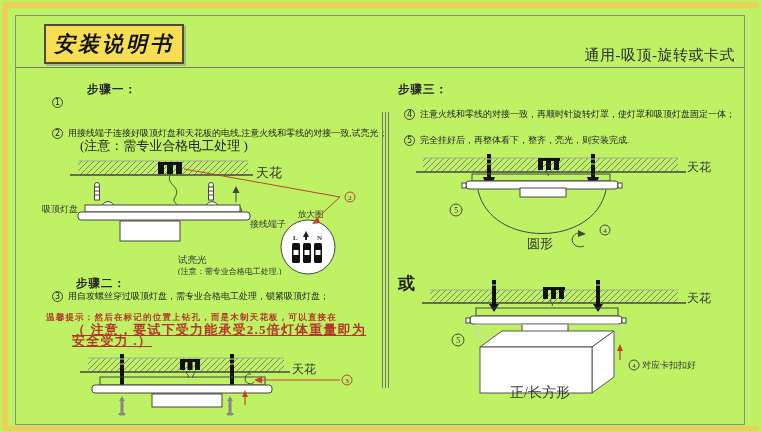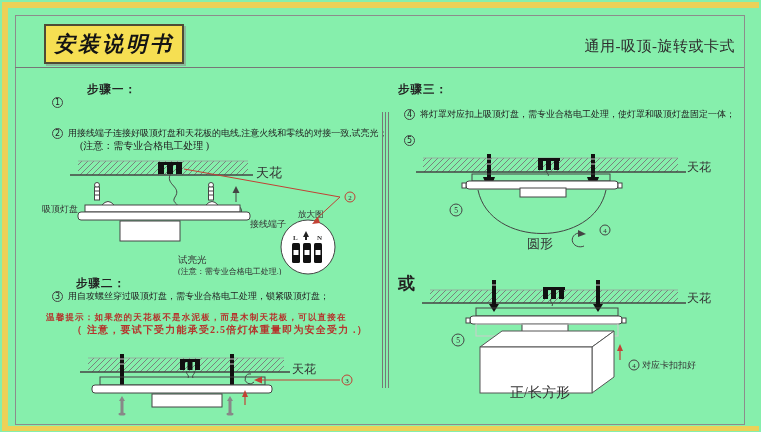--- a/index.html
+++ b/index.html
@@ -1,36 +1,36 @@
 <!DOCTYPE html>
 <html><head>
 <meta charset="utf-8">
 <style>
   html,body{margin:0;padding:0;background:#fff;}
-  .page{position:relative;width:761px;height:432px;background:#86efac;overflow:hidden;
+  .page{position:relative;width:761px;height:432px;background:#bef264;overflow:hidden;
         font-family:"Liberation Serif","DejaVu Serif",serif;color:#222;}
   .strip{position:absolute;background:#ecd158;}
   .strip.left{left:2px;top:2px;width:6px;height:428px;}
   .strip.top{left:2px;top:2px;width:757px;height:6px;}
   .strip.bottom{left:2px;top:426px;width:757px;height:5px;}
   .inner{position:absolute;left:15px;top:15px;width:728px;height:408px;border:1px solid #8c8c8c;}
   .hrule{position:absolute;left:15px;top:67px;width:729px;height:0;border-top:1px solid #777;}
   .titlebox{position:absolute;left:44px;top:24px;width:136px;height:36px;background:#f6df52;
             border:2px solid #4f4b35;box-shadow:2px 2px 0 rgba(140,140,140,.55);
             display:flex;align-items:center;justify-content:center;
             font-size:21px;font-weight:bold;font-style:italic;letter-spacing:3px;color:#141414;}
-  .model{position:absolute;left:430px;top:37px;width:305px;text-align:right;font-size:15px;color:#2e2e2e;letter-spacing:.5px;}
+  .model{position:absolute;left:430px;top:46px;width:305px;text-align:right;font-size:15px;color:#2e2e2e;letter-spacing:.5px;}
   .heading{position:absolute;font-size:11.5px;font-weight:bold;letter-spacing:1px;color:#222;}
   .para{position:absolute;font-size:9px;line-height:12.5px;color:#222;padding-left:16px;}
   .cnum{position:absolute;left:0;top:1px;width:11px;height:11px;border:1px solid #444;border-radius:50%;
         font-size:8px;line-height:10px;text-align:center;box-sizing:border-box;font-family:"DejaVu Sans",sans-serif;}
-  .note{font-size:10px;color:#222;margin-left:12px;letter-spacing:0;}
+  .note{font-size:13px;color:#222;margin-left:12px;letter-spacing:0;}
   .tip{position:absolute;color:#b5342c;font-weight:bold;font-size:8.5px;letter-spacing:1.2px;line-height:11.5px;}
   .tip .l2{padding-left:40px;}
-  .tip .l3{padding-left:26px;font-size:10px;}
+  .tip .l3{padding-left:26px;font-size:13px;text-decoration:underline;}
   .divider{position:absolute;left:382px;top:112px;width:7px;height:276px;
            background:linear-gradient(to right,#777 0 1px,transparent 1px 3px,#777 3px 4px,transparent 4px 6px,#777 6px 7px);}
   .or{position:absolute;left:398px;top:272px;font-size:17px;font-weight:bold;color:#222;z-index:3;}
   .d{position:absolute;}
   .d1{left:40px;top:155px;}
   .d2{left:40px;top:352px;}
   .d3{left:398px;top:150px;}
   .d4{left:398px;top:266px;}
   svg text{font-family:"Liberation Serif","DejaVu Serif",serif;fill:#333;}
 </style>
@@ -136,21 +136,21 @@
   </svg>
 
   <div class="heading" style="left:44px;top:276px;margin-left:32px;">步骤二：</div>
 
   <div class="para" style="left:52px;top:290px;width:326px;">
     <span class="cnum">3</span>
     <span>用自攻螺丝穿过吸顶灯盘，需专业合格电工处理，锁紧吸顶灯盘；</span>
   </div>
 
   <div class="tip" style="left:46px;top:312px;width:330px;">
-    <div class="l1">温馨提示：如果您的天花板不是水泥板，而是木制天花板，可以直接在</div>
+    <div class="l1">温馨提示：然后在标记的位置上钻孔，而是木制天花板，可以直接在</div>
     <div class="l3">（ 注意，要试下受力能承受2.5倍灯体重量即为安全受力 .）</div>
   </div>
 
   <svg class="d d2" width="340" height="78" viewBox="0 0 340 78">
     <defs>
       <pattern id="h2" width="6" height="6" patternUnits="userSpaceOnUse">
         <path d="M-1,7 L7,-1" stroke="#777" stroke-width="0.9"></path>
       </pattern>
     </defs>
     <g>
@@ -208,25 +208,26 @@
       <text x="307" y="31" font-size="7" text-anchor="middle" fill="#c24034">3</text>
     </g>
   </svg>
 
   <div class="divider"></div>
 
   <div class="heading" style="left:398px;top:82px;">步骤三：</div>
 
   <div class="para" style="left:404px;top:108px;width:330px;">
     <span class="cnum">4</span>
-    <span>将灯罩对应扣上吸顶灯盘，需专业合格电工处理，使灯罩和吸顶灯盘固定一体；</span>
+    <span>注意火线和零线的对接一致，再顺时针旋转灯罩，使灯罩和吸顶灯盘固定一体；</span>
   </div>
 
   <div class="para" style="left:404px;top:134px;width:330px;">
     <span class="cnum">5</span>
+    <span>完全挂好后，再整体看下，整齐，亮光，则安装完成.</span>
   </div>
 
   <svg class="d d3" width="330" height="128" viewBox="0 0 330 128">
     <defs>
       <pattern id="h3" width="6" height="6" patternUnits="userSpaceOnUse">
         <path d="M-1,7 L7,-1" stroke="#777" stroke-width="0.9"></path>
       </pattern>
     </defs>
     <g>
       <rect x="25" y="8" width="255" height="14" fill="url(#h3)"></rect>

